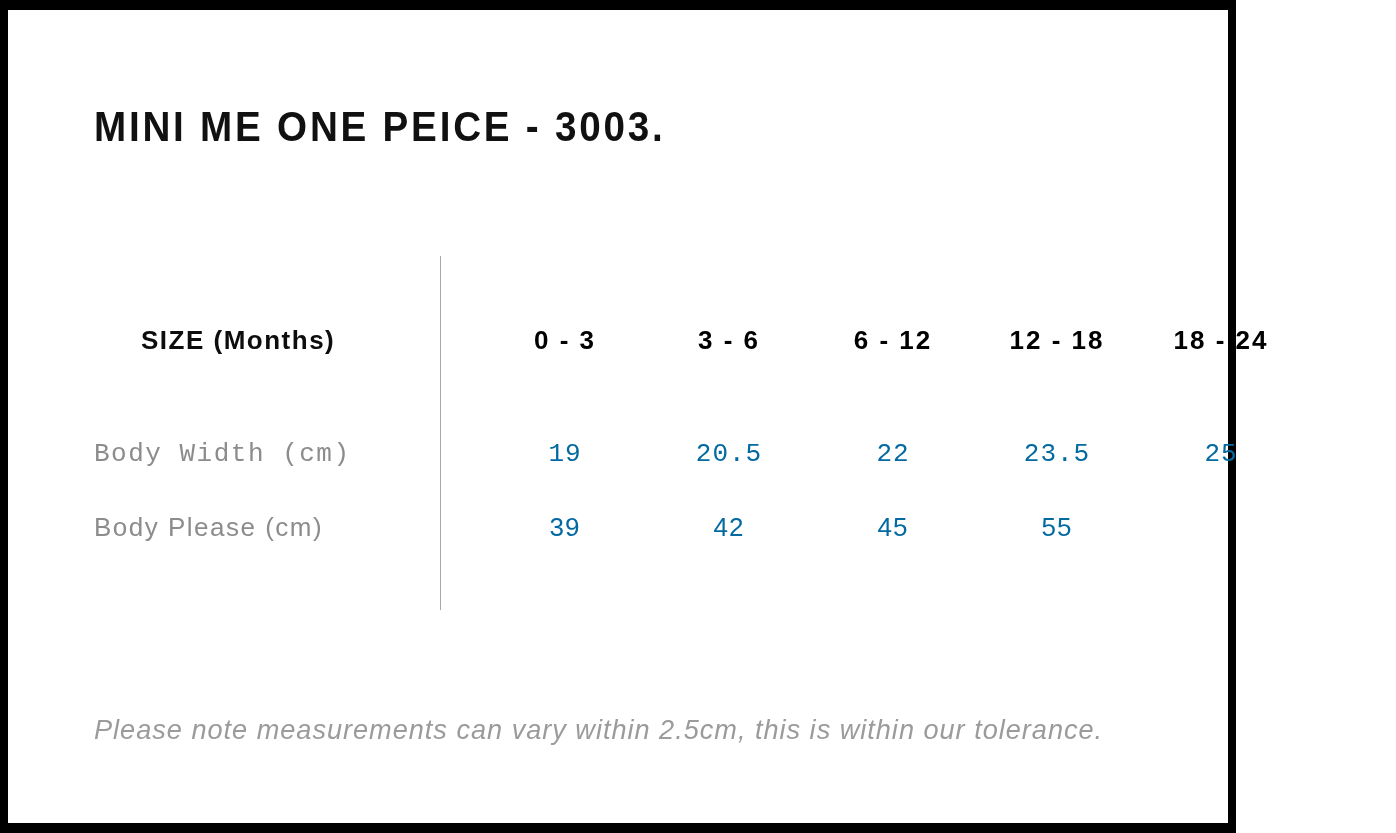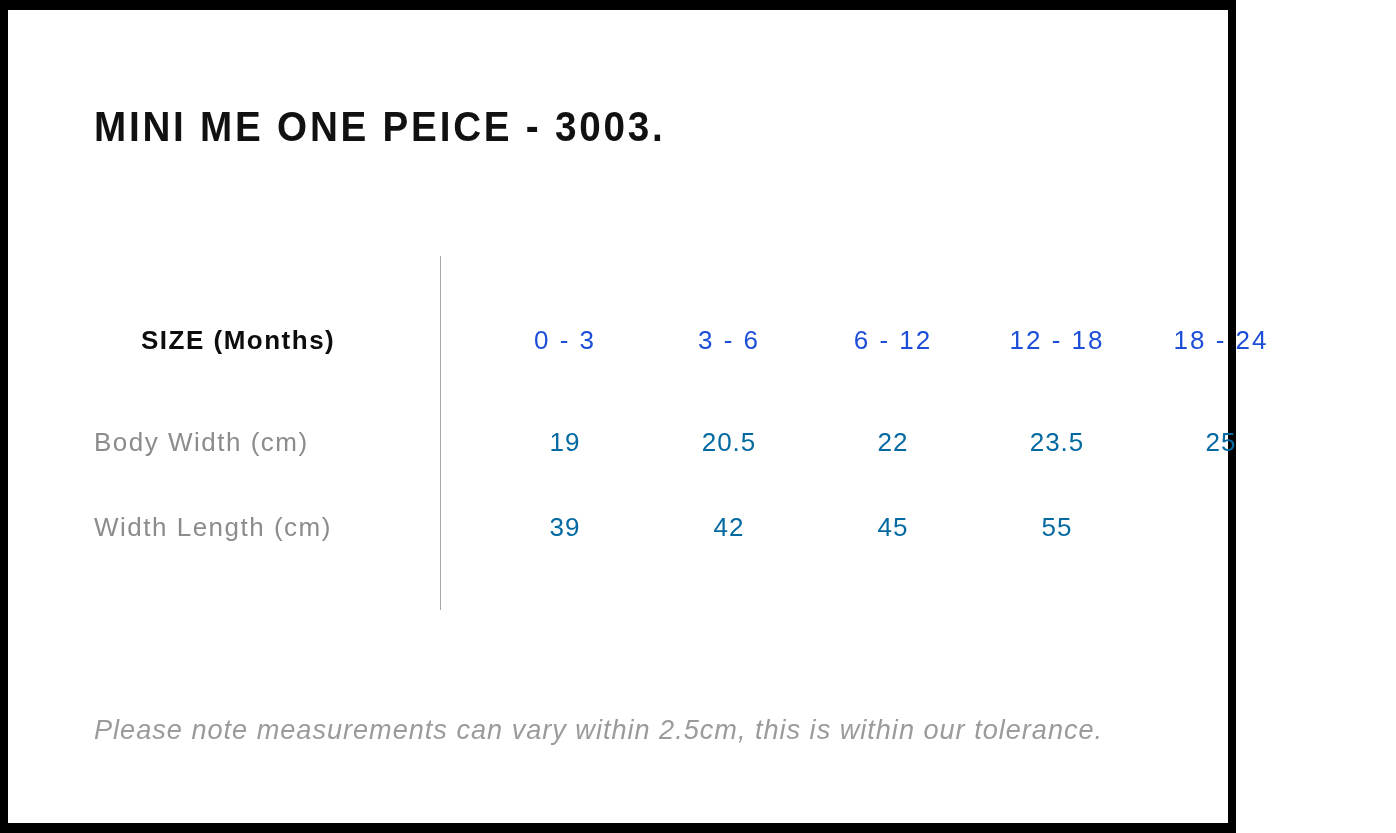--- a/index.html
+++ b/index.html
@@ -40,37 +40,37 @@
   .row {
     position: absolute;
     left: 94px;
     width: 1210px;
     height: 40px;
     display: grid;
     grid-template-columns: 389px repeat(5, 164px);
     align-items: center;
   }
   .row-header { top: 320px; }
-  .row-1 { top: 422px; }
+  .row-1 { top: 434px; font-family: Liberation Mono, monospace; }
   .row-2 { top: 507px; }
   .cell { white-space: nowrap; }
   .label-cell { text-align: left; }
   .value-cell { text-align: center; }
   .header-label {
     font-size: 26px;
     font-weight: 700;
     letter-spacing: 1.5px;
     color: #0d0d0d;
     margin-left: 47px;
   }
   .header-cell {
     font-size: 26px;
-    font-weight: 400;
+    font-weight: 700;
     letter-spacing: 2px;
-    color: #1d4ed8;
+    color: #000000;
   }
   .row-label {
     font-size: 26px;
     font-weight: 400;
     letter-spacing: 1.5px;
     color: #8c8c8c;
   }
   .value {
     font-size: 26px;
     font-weight: 400;
@@ -112,21 +112,21 @@
   <div class="row row-1">
     <div class="cell label-cell row-label">Body Width (cm)</div>
     <div class="cell value-cell value">19</div>
     <div class="cell value-cell value">20.5</div>
     <div class="cell value-cell value">22</div>
     <div class="cell value-cell value">23.5</div>
     <div class="cell value-cell value">25</div>
   </div>
 
   <div class="row row-2">
-    <div class="cell label-cell row-label">Width Length (cm)</div>
+    <div class="cell label-cell row-label">Body Please (cm)</div>
     <div class="cell value-cell value">39</div>
     <div class="cell value-cell value">42</div>
     <div class="cell value-cell value">45</div>
     <div class="cell value-cell value">55</div>
   </div>
 
   <p class="note">Please note measurements can vary within 2.5cm, this is within our tolerance.</p>
 
 </div>
 

